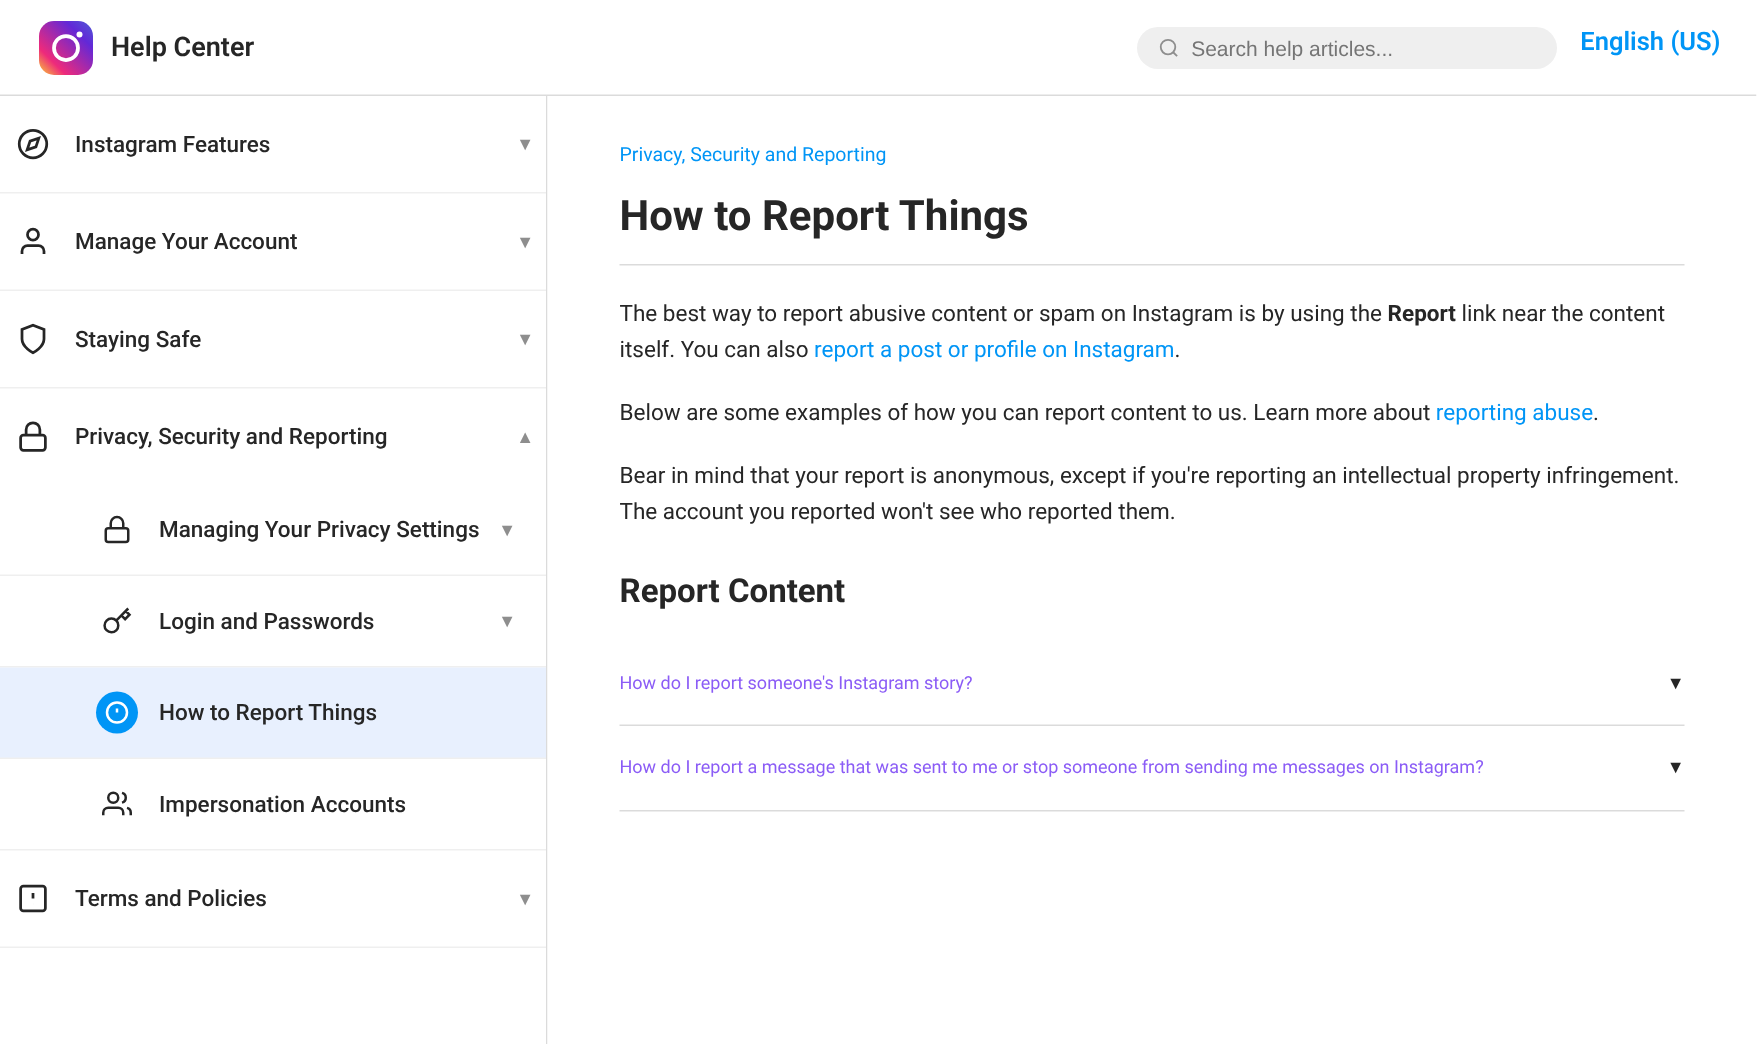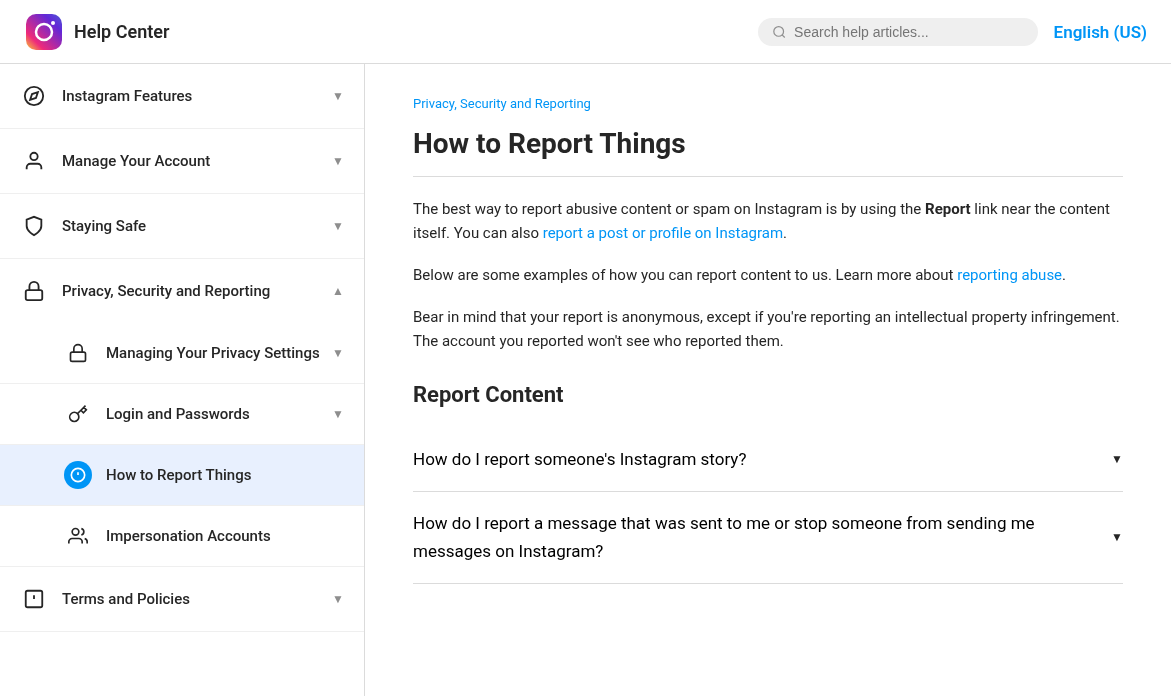--- a/index.html
+++ b/index.html
@@ -20,21 +20,20 @@
       align-items: center;
       gap: 10px;
     }
     .header-title {
       font-size: 18px;
       font-weight: 600;
       color: #262626;
     }
     .header-right {
       display: flex;
-      align-items: center;
       gap: 16px;
     }
     .search-bar {
       display: flex;
       align-items: center;
       background: #efefef;
       border-radius: 20px;
       padding: 6px 14px;
       gap: 8px;
       width: 280px;
@@ -72,21 +71,21 @@
       width: 365px;
       min-width: 365px;
       border-right: 1px solid #dbdbdb;
       overflow-y: auto;
       background: #fff;
     }
     .nav-item {
       display: flex;
       align-items: center;
       justify-content: space-between;
-      padding: 18px 20px;
+      padding: 18px 8px;
       border-bottom: 1px solid #efefef;
       cursor: pointer;
       gap: 40px;
     }
     .nav-item-left {
       display: flex;
       align-items: center;
       gap: 14px;
     }
     .nav-item-label {
@@ -171,22 +170,22 @@
     }
     .faq-item {
       display: flex;
       align-items: center;
       justify-content: space-between;
       padding: 18px 0;
       border-bottom: 1px solid #dbdbdb;
       cursor: pointer;
     }
     .faq-question {
-      font-size: 17px;
-      color: #000000;
+      font-size: 12px;
+      color: #8b5cf6;
       flex: 1;
     }
     .faq-arrow {
       font-size: 12px;
       color: #262626;
       margin-left: 12px;
     }
   </style>
 </head>
 <body>

